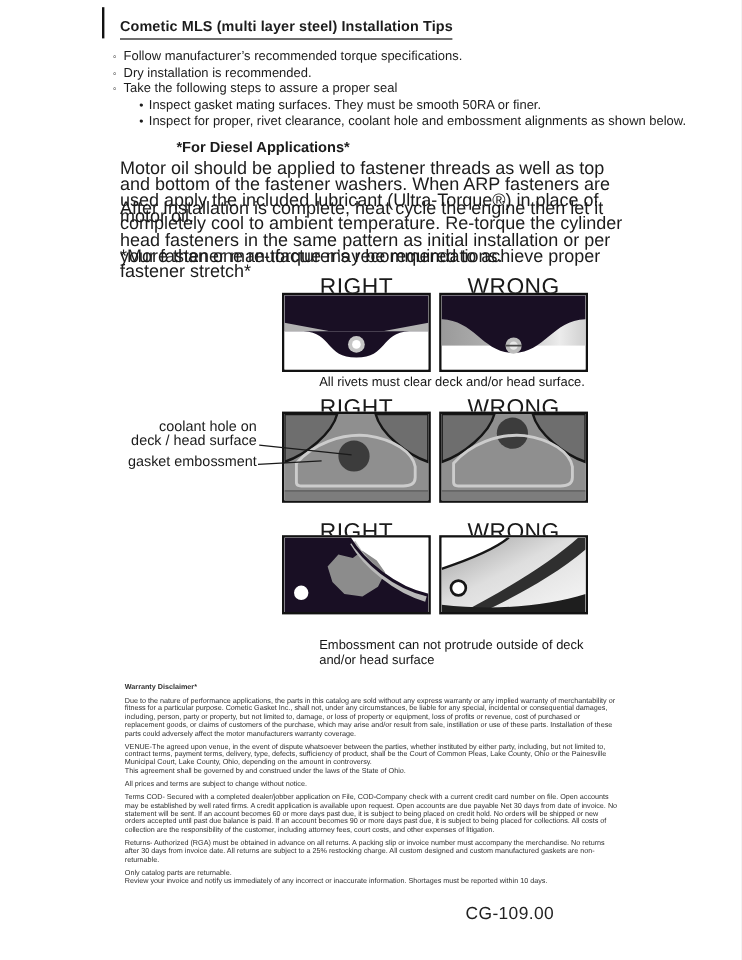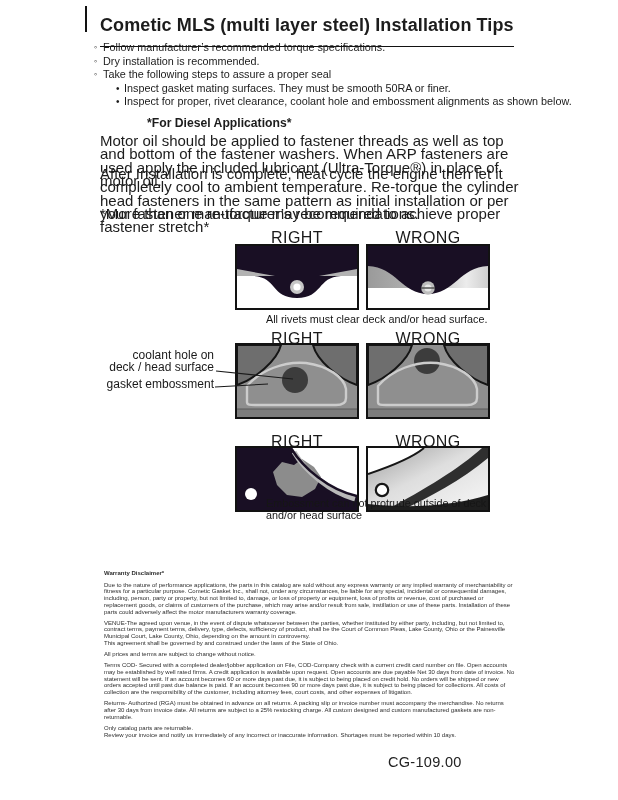--- a/index.html
+++ b/index.html
@@ -4,40 +4,40 @@
 <style>
   html,body{margin:0;padding:0;background:#e8e8e8;}
   .page{
     position:relative;width:618px;height:800px;background:#ffffff;
     font-family:"Liberation Sans", sans-serif;color:#1c1c1c;overflow:hidden;
     margin:0 auto;
   }
   .abs{position:absolute;}
   .edge-mark{left:85px;top:6px;width:2px;height:26px;background:#121212;}
   .title{
-    left:100px;top:15px;font-size:18px;font-weight:bold;
-    border-bottom:1.5px solid #121212;padding-bottom:10px;letter-spacing:.1px;
+    left:100px;top:15px;font-size:12px;font-weight:bold;
+    border-bottom:1.5px solid #121212;padding-bottom:3px;letter-spacing:.1px;
   }
   .bullets{left:94px;top:41px;font-size:10.8px;line-height:13.5px;}
   .b-row{display:flex;}
   .b-row .mark{width:9px;flex:0 0 9px;font-size:9px;line-height:13.5px;}
   .b-row.sub{margin-left:22px;}
   .b-row.sub .mark{width:8px;flex:0 0 8px;font-size:10px;}
   .h2{left:100px;top:116px;font-size:12.2px;font-weight:bold;margin-left:47px;}
   .para{left:100px;width:426px;font-size:15px;line-height:13.4px;}
   .p1{top:134px;} .p2{top:167px;} .p3{top:207px;}
-  .rw-label{width:124px;text-align:center;font-size:16px;color:#1a1a1a;letter-spacing:.4px;}
+  .rw-label{width:124px;text-align:center;font-size:19px;color:#1a1a1a;letter-spacing:.4px;}
   .col-a{left:235px;} .col-b{left:366px;}
   .lr1{top:229px;} .lr2{top:330px;} .lr3{top:433px;}
   .panel{display:block;border:2px solid #121212;background:#fff;}
   .pr1{top:244px;} .pr2{top:343px;} .pr3{top:446px;}
   .caption{font-size:10.8px;line-height:12px;color:#161616;white-space:pre-line;margin-left:29px;}
   .cap1{left:237px;top:313px;}
   .cap2{left:240px;top:421px;}
-  .cap3{left:237px;top:497px;}
+  .cap3{left:237px;top:532px;}
   .ann{width:114px;left:100px;text-align:right;font-size:12px;line-height:12.4px;white-space:pre-line;color:#1a1a1a;}
   .ann-coolant{top:349px;}
   .ann-emboss{top:378px;}
   .leader-svg{left:0;top:340px;pointer-events:none;}
   .legal{left:104px;top:570px;width:412px;font-size:6px;line-height:6.7px;color:#2e2e2e;}
   .legal p{margin:0 0 4.5px 0;white-space:pre-line;}
   .legal .lg-head{font-weight:bold;margin-bottom:5px;}
   .footer-code{left:388px;top:754px;font-size:14.5px;color:#222;letter-spacing:.3px;}
 </style>
 </head>

